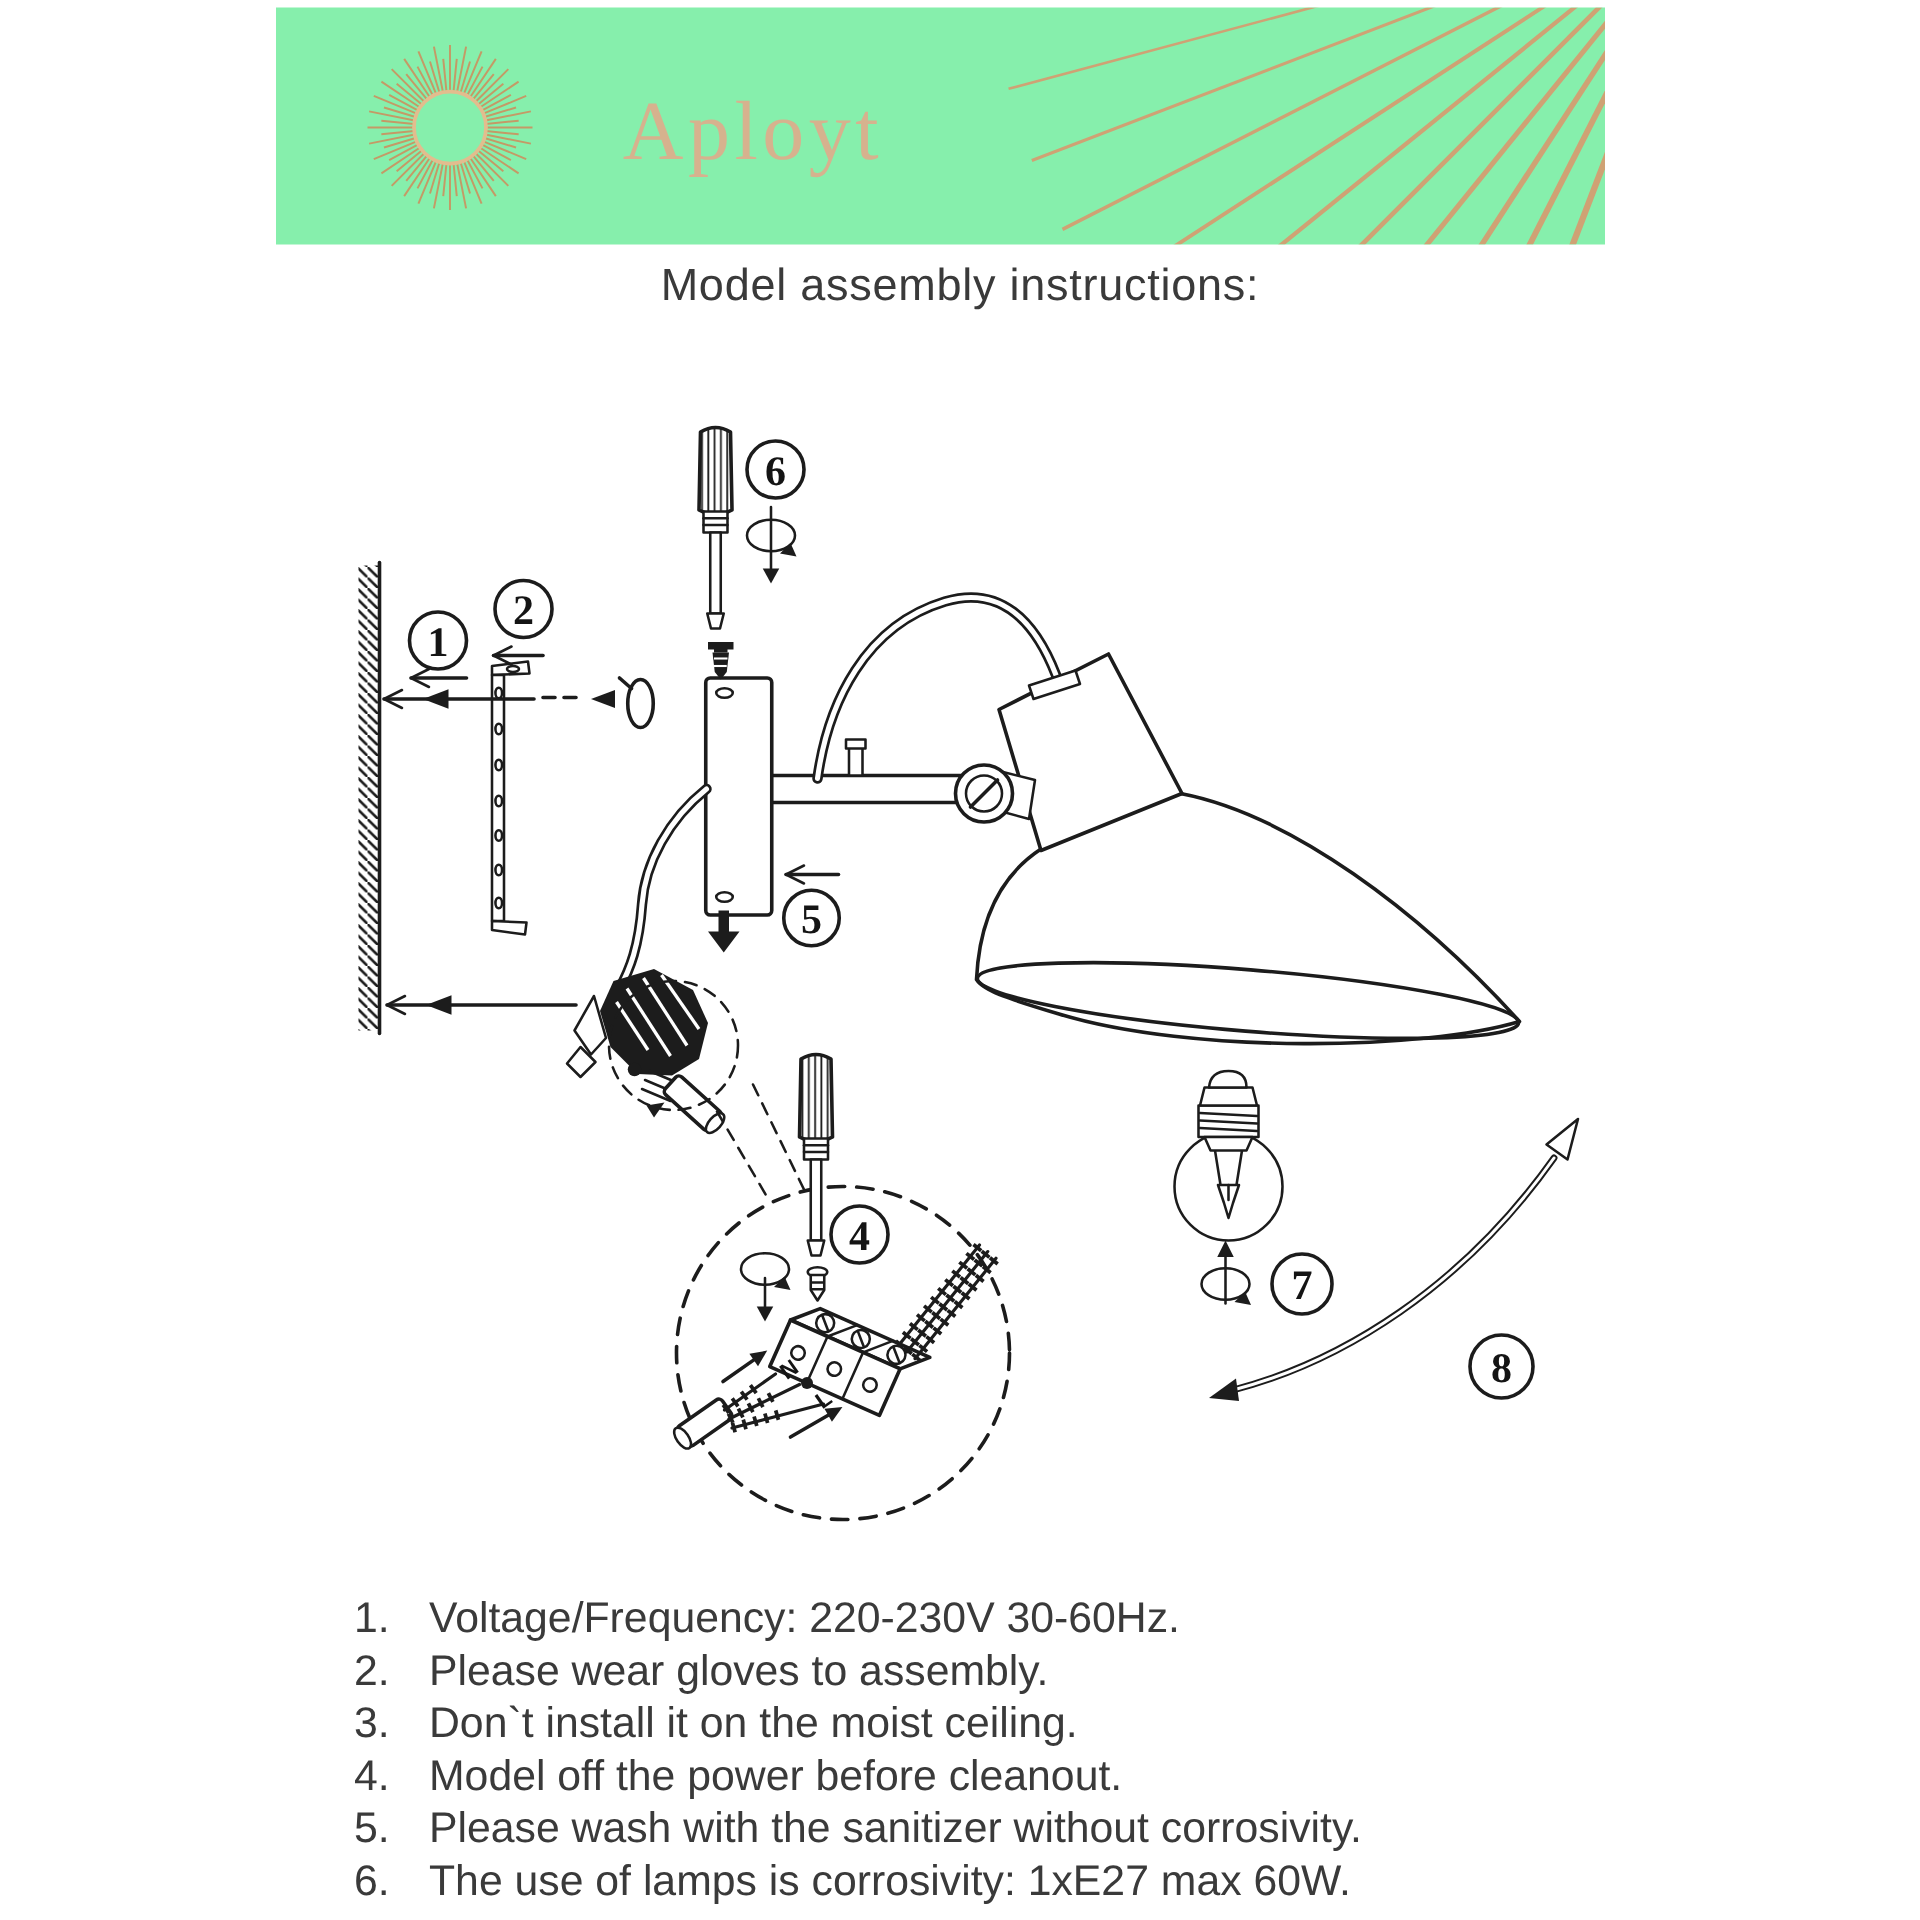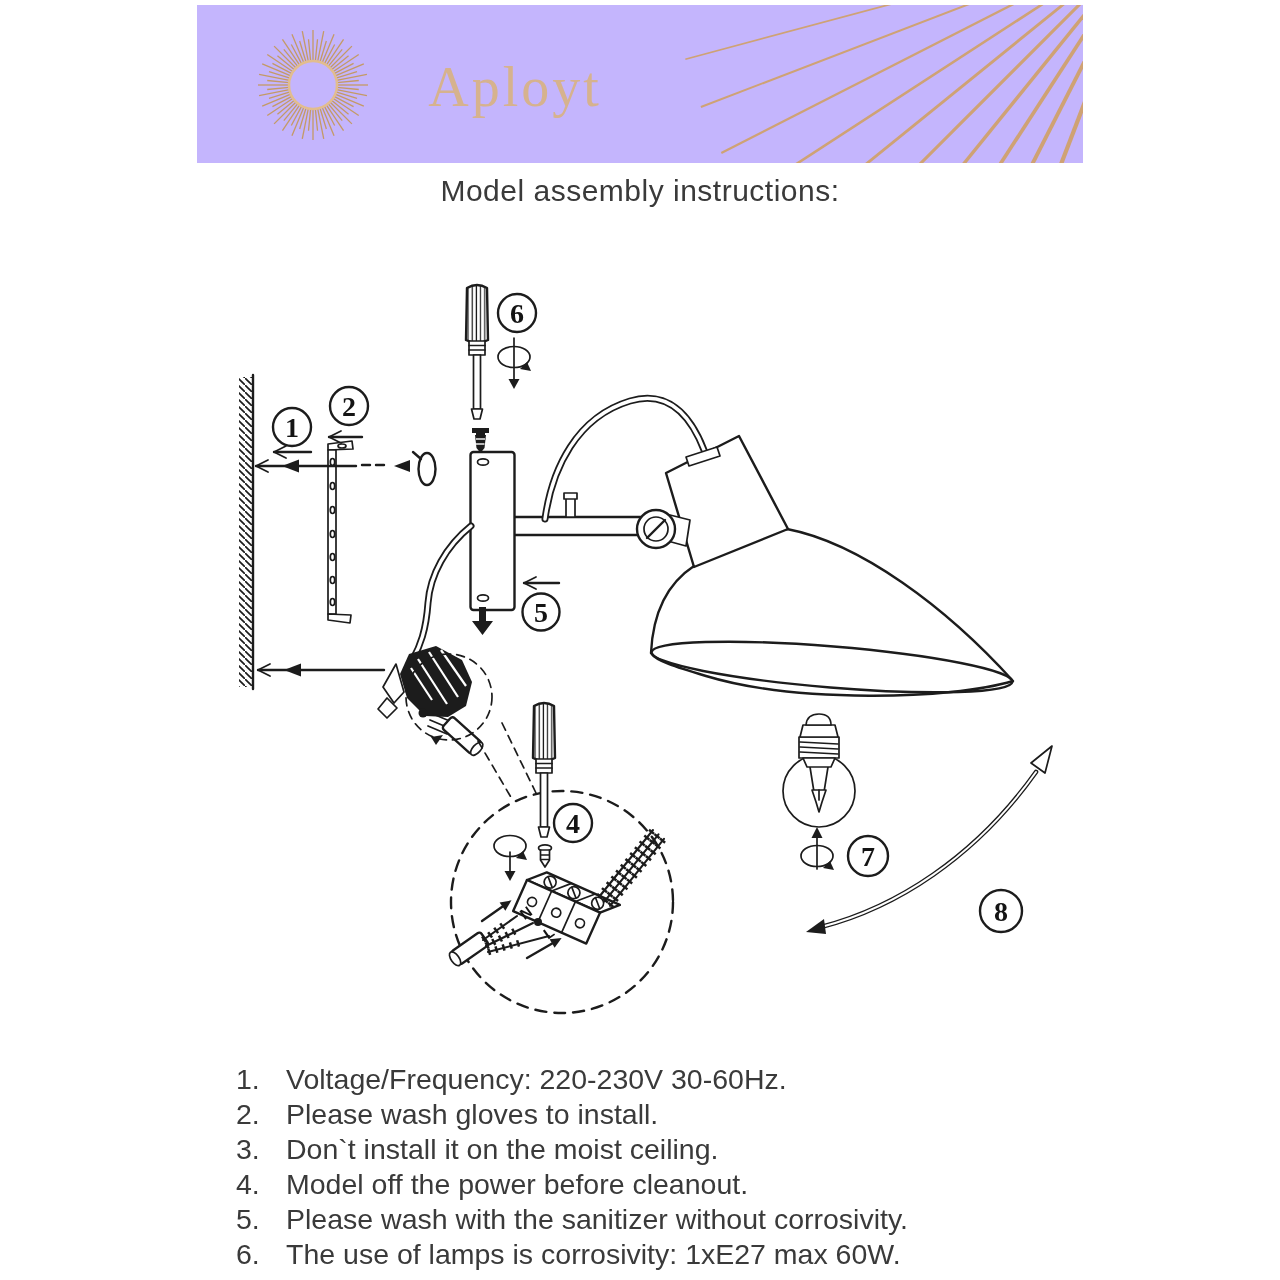--- a/index.html
+++ b/index.html
@@ -1,21 +1,21 @@
 <!DOCTYPE html>
 <html><head>
 <meta charset="utf-8">
 <style>
   html,body{margin:0;padding:0;background:#fff;}
   body{width:1280px;height:1280px;position:relative;overflow:hidden;
        font-family:"Liberation Sans",sans-serif;}
 
   
-  .banner{position:absolute;left:197px;top:5px;width:886px;height:158px;
-          background:#c4b5fd;overflow:hidden;}
+  .banner{position:absolute;left:184px;top:5px;width:886px;height:158px;
+          background:#86efac;overflow:hidden;}
   .banner svg{display:block;}
 
   
   .title-wrap{position:absolute;left:0;top:172px;width:1280px;text-align:center;
               color:#3a3a3a;font-size:30px;line-height:37px;letter-spacing:.5px;}
 
   
   .diagram{position:absolute;left:0;top:0;width:1280px;height:1280px;}
 
   
@@ -409,21 +409,21 @@
   </g>
 </svg>
 
 <div class="inst">
   <div class="inst-row">
     <span class="inst-num">1.</span>
     <span class="inst-text">Voltage/Frequency: 220-230V 30-60Hz.</span>
   </div>
   <div class="inst-row">
     <span class="inst-num">2.</span>
-    <span class="inst-text">Please wash gloves to install.</span>
+    <span class="inst-text">Please wear gloves to assembly.</span>
   </div>
   <div class="inst-row">
     <span class="inst-num">3.</span>
     <span class="inst-text">Don`t install it on the moist ceiling.</span>
   </div>
   <div class="inst-row">
     <span class="inst-num">4.</span>
     <span class="inst-text">Model off the power before cleanout.</span>
   </div>
   <div class="inst-row">

